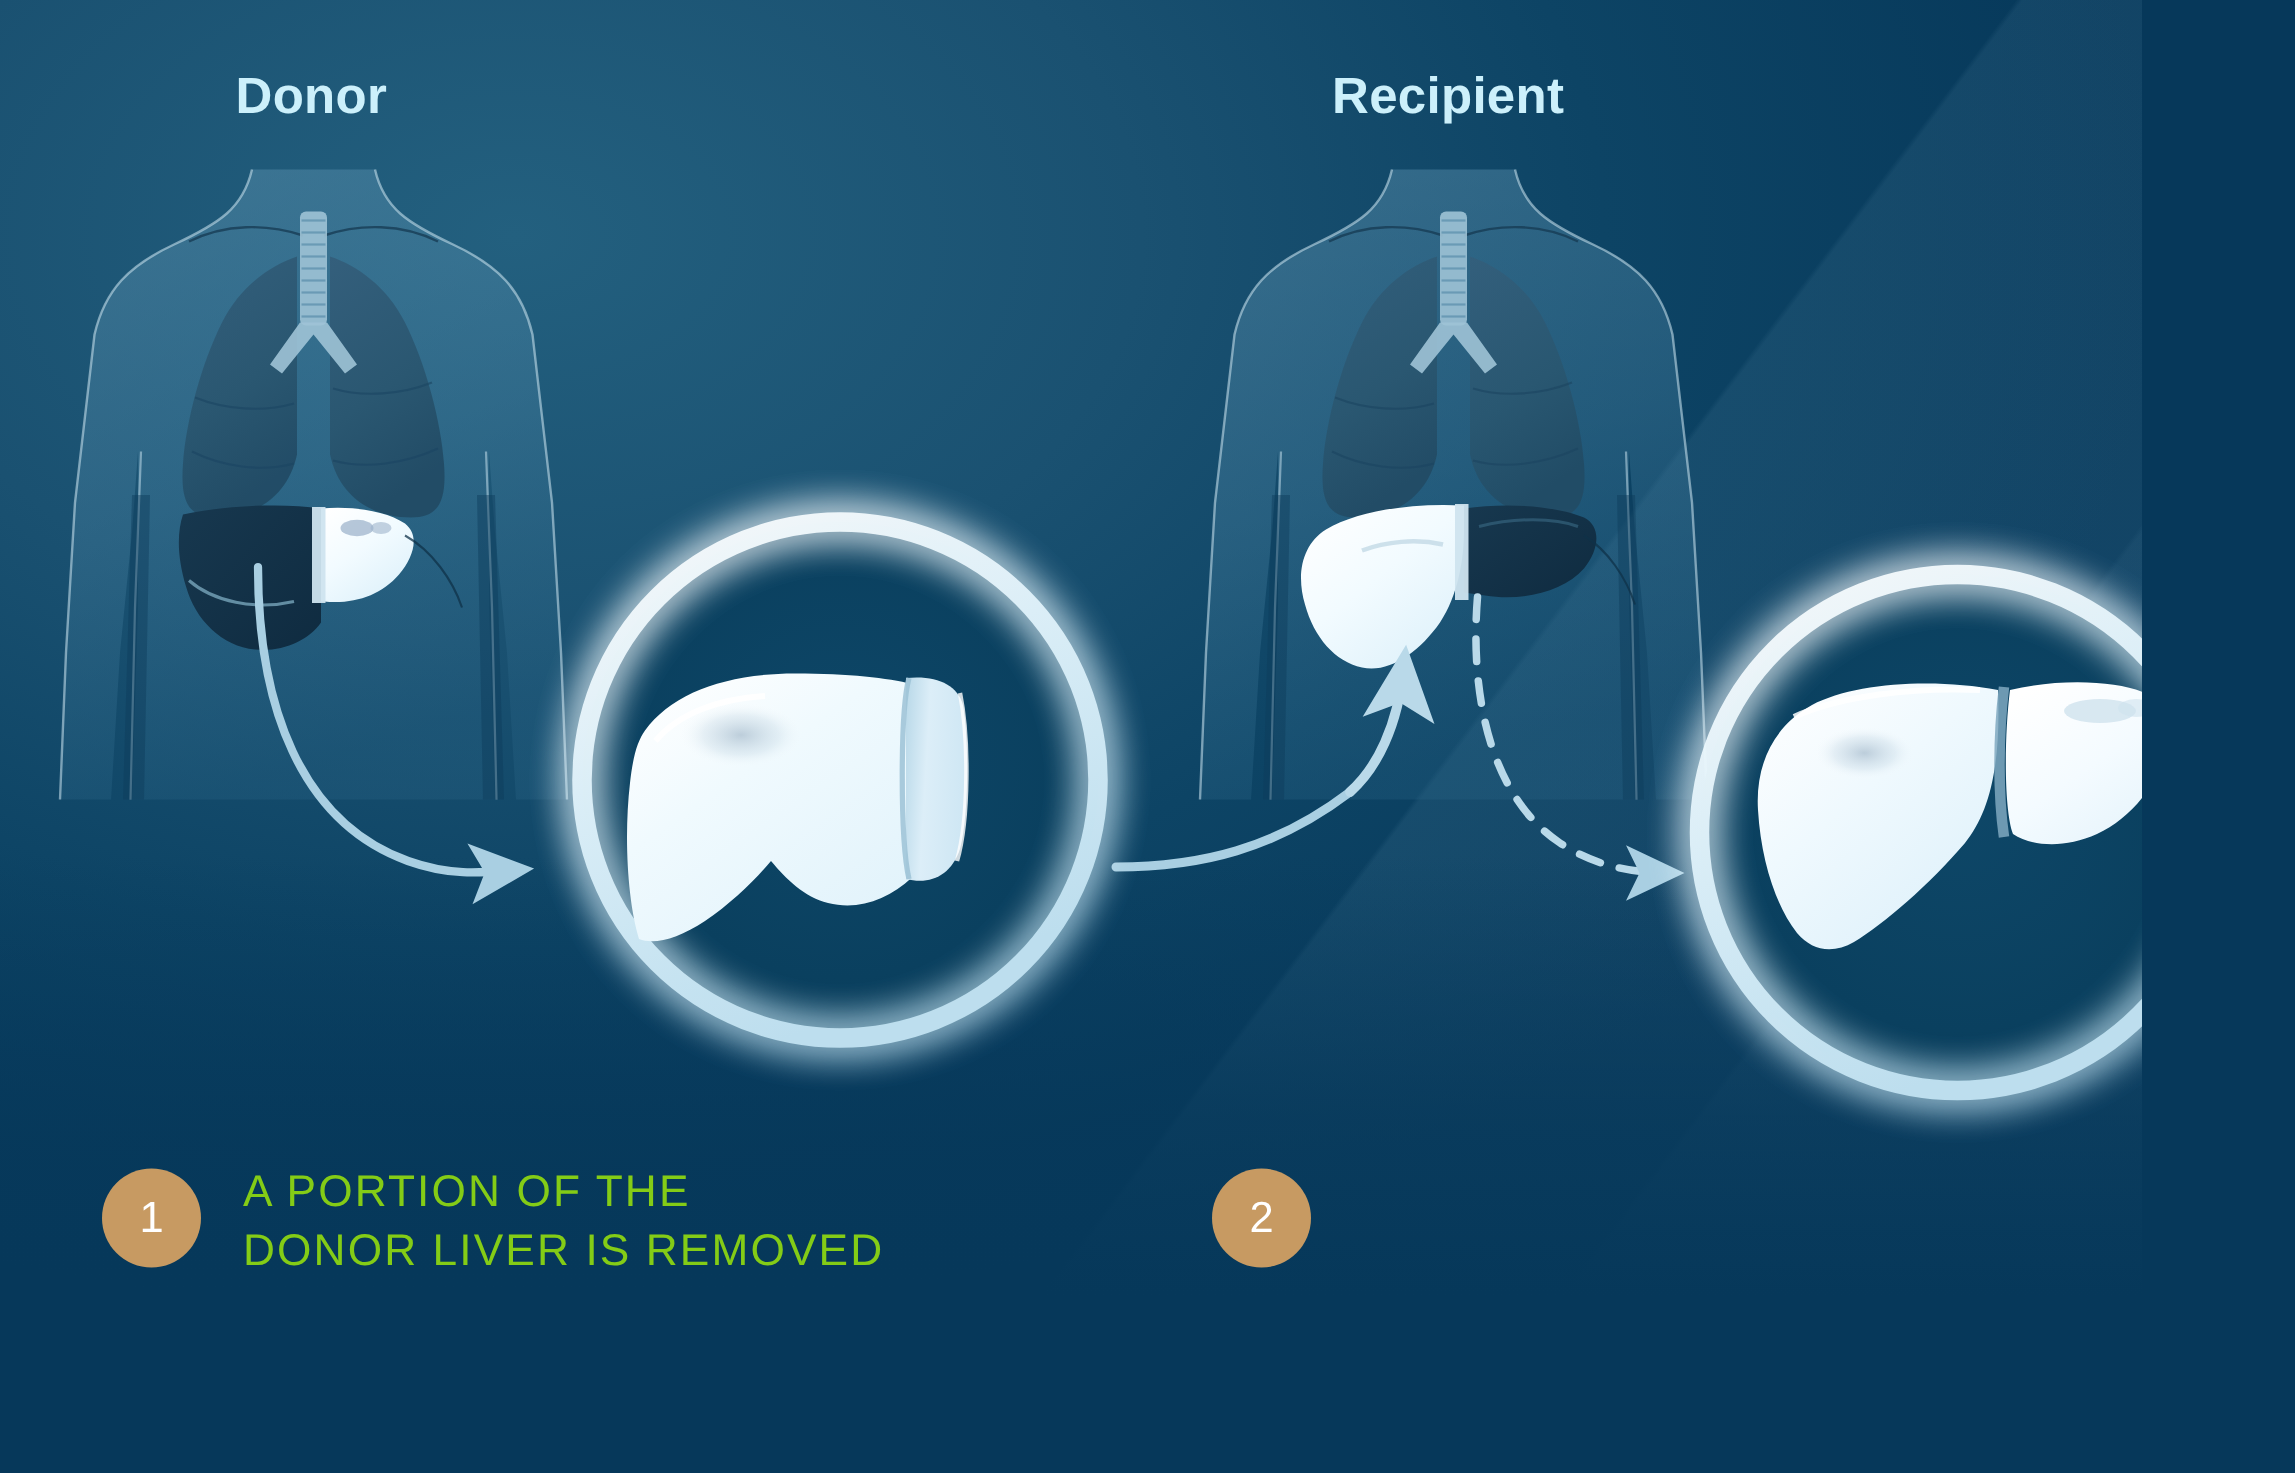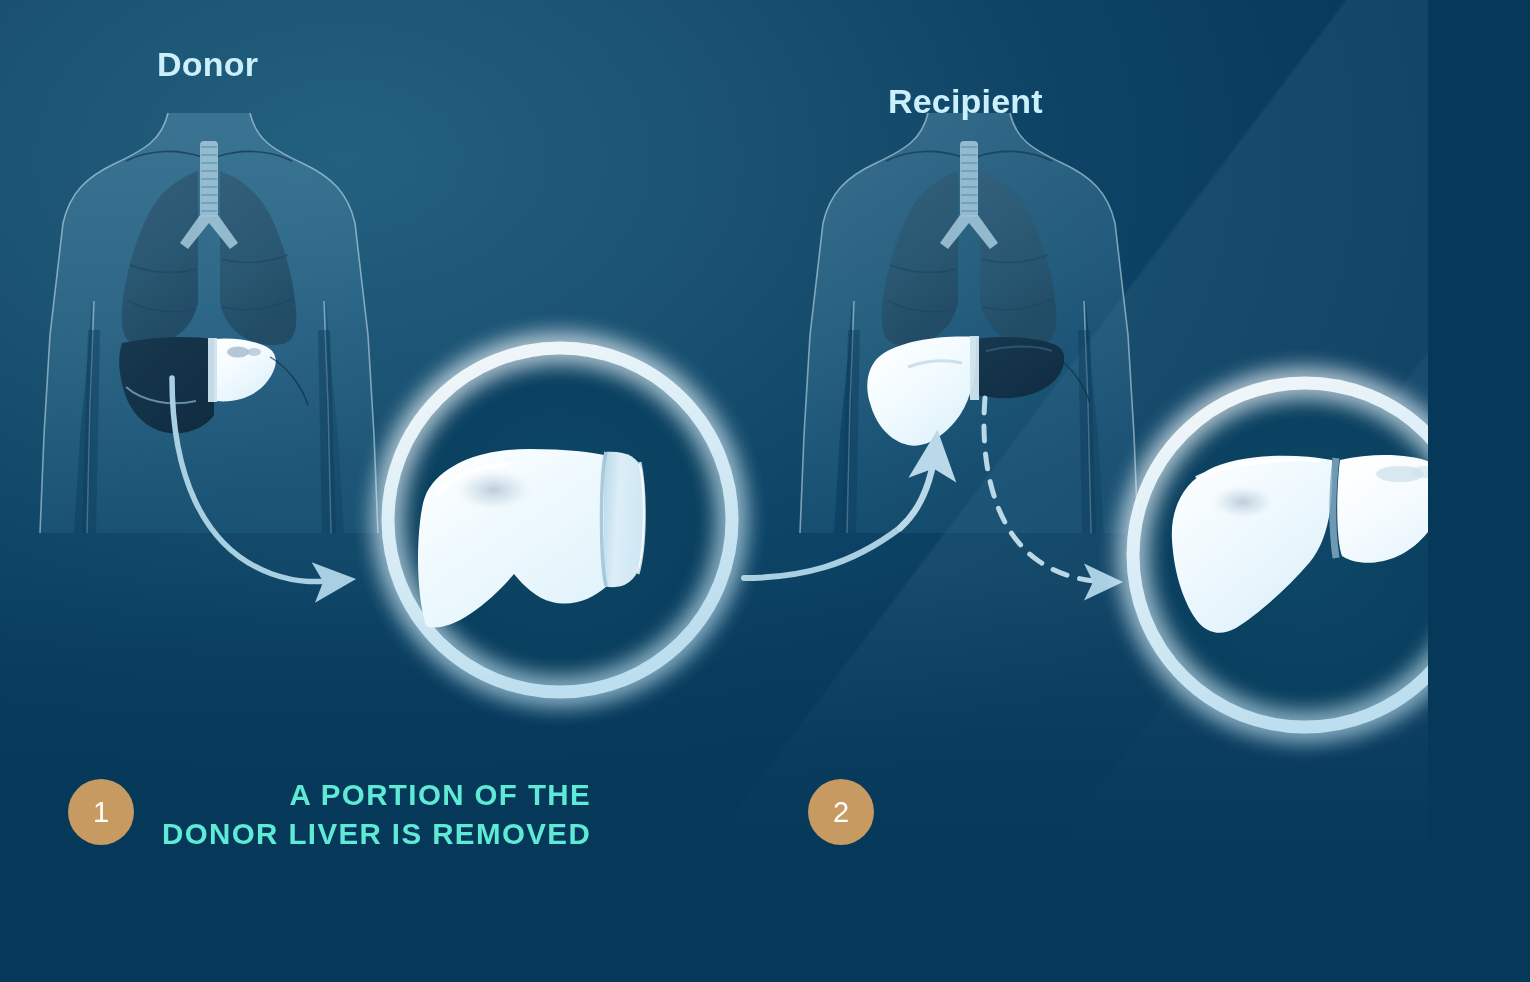--- a/index.html
+++ b/index.html
@@ -7,21 +7,20 @@
     padding: 0;
     background: #06385a;
   }
   #stage {
     position: relative;
     width: 1428px;
     height: 982px;
     overflow: hidden;
     font-family: "Liberation Sans", sans-serif;
     background: #06385a;
-    text-align: right;
   }
   .bg-layer {
     position: absolute;
     inset: 0;
   }
   .bg-base {
     background:
       radial-gradient(ellipse 1100px 720px at 24% 16%, #23607f 0%, #1a5171 38%, #0d4465 66%, #06385a 100%);
   }
   .bg-diag {
@@ -38,21 +37,21 @@
 
   .title {
     position: absolute;
     color: #ccf0fb;
     font-size: 34px;
     font-weight: bold;
     letter-spacing: 0.2px;
     white-space: nowrap;
   }
   #title-donor { left: 157px; top: 45px; }
-  #title-recipient { left: 888px; top: 45px; margin-top: 37px; }
+  #title-recipient { left: 888px; top: 45px; }
 
   .torso-svg, .scene-svg { position: absolute; }
 
   .caption {
     position: absolute;
     display: flex;
     align-items: flex-start;
     gap: 0;
   }
   .badge {
@@ -60,25 +59,25 @@
     border-radius: 50%;
     display: flex; align-items: center; justify-content: center;
     color: #ffffff;
     font-size: 29px;
     font-weight: 400;
     flex: 0 0 auto;
     margin-top: 4px;
   }
   .caption-text {
     margin-left: 28px;
-    color: #5eead4;
+    color: #84cc16;
     font-size: 29.5px;
     letter-spacing: 1.4px;
     line-height: 1.33;
-    font-weight: 700;
+    font-weight: 400;
     white-space: pre-line;
   }
   #caption-1 { left: 68px; top: 775px; }
   #caption-2 { left: 808px; top: 775px; }
 </style>
 </head>
 <body>
 
 <div id="stage">
 

